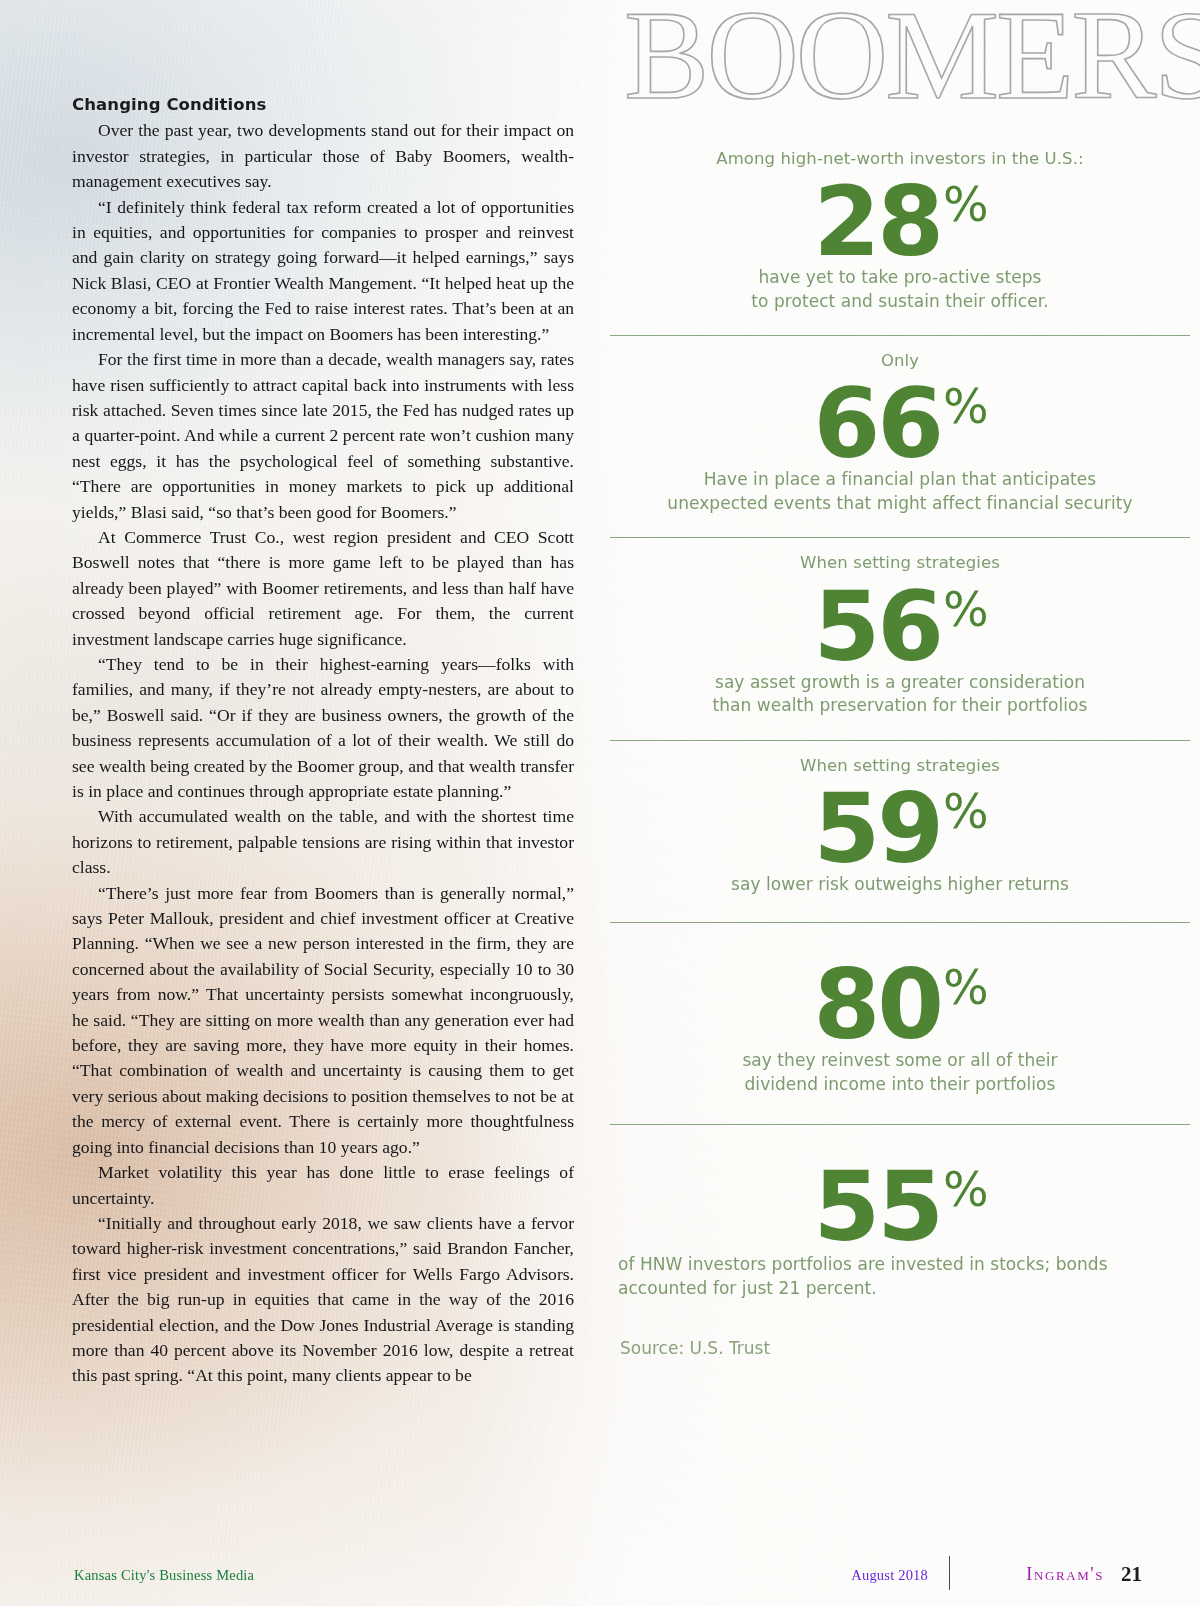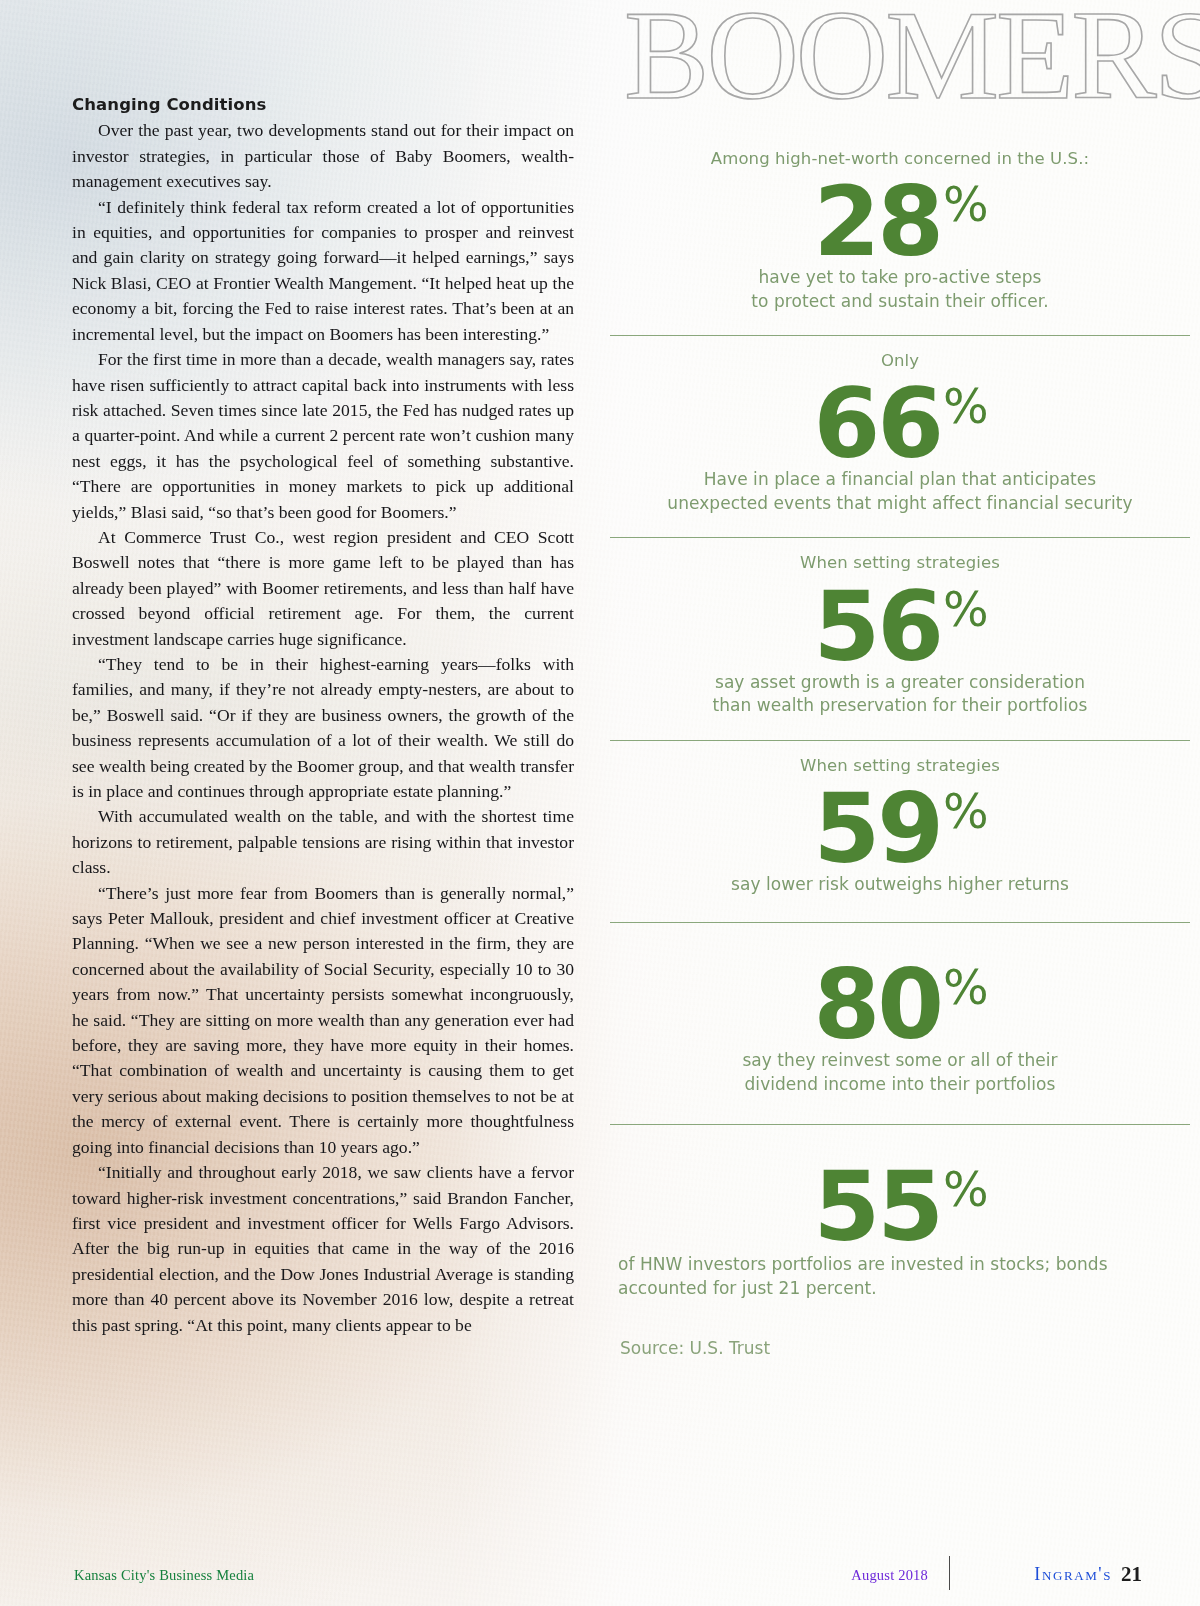--- a/index.html
+++ b/index.html
@@ -228,25 +228,25 @@
   #footer-divider {
     position: absolute;
     right: 250px;
     bottom: 16px;
     width: 1px;
     height: 34px;
     background: #4a4a4a;
   }
   #footer-brand {
     position: absolute;
-    right: 88px;
+    right: 96px;
     bottom: 21px;
     font-family: "Liberation Serif", serif;
     font-size: 18px;
-    color: #1d4ed8;
+    color: #a21caf;
     font-variant: small-caps;
     letter-spacing: 1.6px;
   }
   #footer-pageno {
     position: absolute;
     right: 58px;
     bottom: 19px;
     font-family: "Liberation Serif", serif;
     font-weight: bold;
     font-size: 21px;
@@ -263,31 +263,32 @@
 
   <div id="article-column">
     <h2 id="section-heading">Changing Conditions</h2>
     <p class="body-par">Over the past year, two developments stand out for their impact on investor strategies, in particular those of Baby Boomers, wealth-management executives say.</p>
     <p class="body-par">“I definitely think federal tax reform created a lot of opportunities in equities, and opportunities for companies to prosper and reinvest and gain clarity on strategy going forward—it helped earnings,” says Nick Blasi, CEO at Frontier Wealth Mangement. “It helped heat up the economy a bit, forcing  the Fed to raise interest rates. That’s been at an incremental level, but the impact on Boomers has been interesting.”</p>
     <p class="body-par">For the first time in more than a decade, wealth managers say, rates have risen sufficiently to attract capital back into instruments with less risk attached. Seven times since late 2015, the Fed has nudged rates up a quarter-point. And while a current 2 percent rate won’t cushion many nest eggs, it has the psychological feel of something substantive. “There are opportunities in money markets to pick up additional yields,” Blasi said, “so that’s been good for Boomers.”</p>
     <p class="body-par">At Commerce Trust Co., west region president and CEO Scott Boswell notes that “there is more game left to be played than has already been played” with Boomer retirements, and less than half have crossed beyond official retirement age. For them, the current investment landscape carries huge significance.</p>
     <p class="body-par">“They tend to be in their highest-earning years—folks with families, and many, if they’re not already empty-nesters, are about to be,” Boswell said. “Or if they are business owners, the growth of the business represents accumulation of a lot of their wealth. We still do see wealth being created by the Boomer group, and that wealth transfer is in place and continues through appropriate estate planning.”</p>
     <p class="body-par">With accumulated wealth on the table, and with the shortest time horizons to retirement, palpable tensions are rising within that investor class.</p>
     <p class="body-par">“There’s just more fear from Boomers than is generally normal,” says Peter Mallouk, president and chief investment officer at Creative Planning. “When we see a new person interested in the firm, they are concerned about the availability of Social Security, especially 10 to 30 years from now.” That uncertainty persists somewhat incongruously, he said. “They are sitting on more wealth than any generation ever had before, they are saving more, they have more equity in their homes. “That combination of wealth and uncertainty is causing them to get very serious about making decisions to position themselves to not be at the mercy of external event. There is certainly more thoughtfulness going into financial decisions than 10 years ago.”</p>
+    <p class="body-par">Market volatility this year has done little to erase feelings of uncertainty.</p>
     <p class="body-par">“Initially and throughout early 2018, we saw clients have a fervor toward higher-risk investment concentrations,” said Brandon Fancher, first vice president and investment officer for Wells Fargo Advisors. After the big run-up in equities that came in the way of the 2016 presidential election, and the Dow Jones Industrial Average is standing more than 40 percent above its November 2016 low, despite a retreat this past spring. “At this point, many clients appear to be</p>
   </div>
 
   <div id="infographic-column">
 
     <div id="boomers-title">BOOMERS</div>
 
     <div id="stats-list">
 
       <div class="stat-block" style="padding-top:2px;padding-bottom:22px;">
-        <p class="stat-heading">Among high-net-worth concerned in the U.S.:</p>
+        <p class="stat-heading">Among high-net-worth investors in the U.S.:</p>
         <div class="stat-figure" style="margin-top:4px;">
           <span class="stat-number">28</span><span class="stat-pct">%</span>
         </div>
         <p class="stat-caption" style="margin-top:-4px;">have yet to take pro-active steps
 to protect and sustain  their officer.</p>
       </div>
 
       <div class="stat-rule"></div>
       <div class="stat-block" style="padding-top:14px;padding-bottom:22px;">
         <p class="stat-heading">Only</p>

